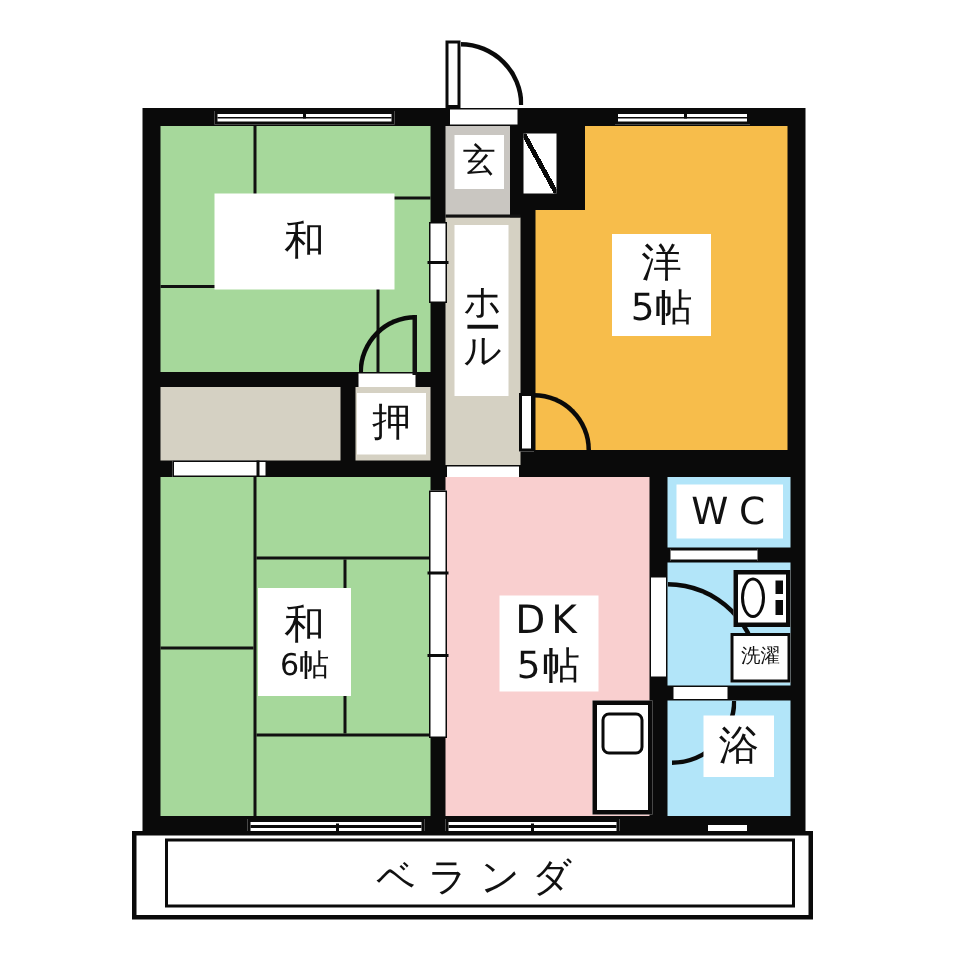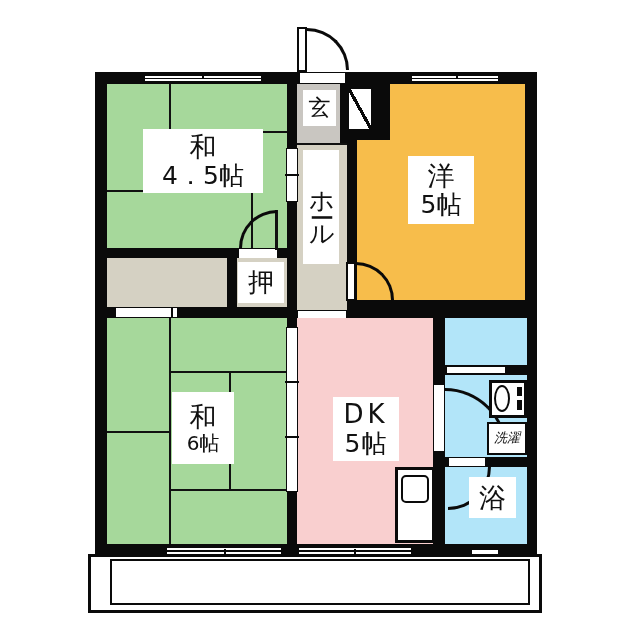--- a/index.html
+++ b/index.html
@@ -118,21 +118,20 @@
   <div class="fixture" style="left:489px;top:380px;width:38px;height:38px;"></div>
   <div class="fixture" style="left:494px;top:385px;width:16px;height:27px;border-width:2px;border-radius:50%;"></div>
   <div class="tick" style="left:517px;top:387px;width:5px;height:9px;"></div>
   <div class="tick" style="left:517px;top:400px;width:5px;height:10px;"></div>
 
   <div class="abs" style="left:88px;top:554px;width:454px;height:59px;border:3px solid #0a0a0a;box-sizing:border-box;background:#fff;"></div>
   <div class="abs" style="left:110px;top:559px;width:420px;height:46px;border:2px solid #0a0a0a;box-sizing:border-box;"></div>
 
   <div class="lbl" style="left:143px;top:129px;width:120px;height:64px;font-size:27px;">
     <span>和</span>
-    <span style="font-size:25px;">4．5帖</span>
   </div>
   <div class="lbl" style="left:303px;top:90px;width:33px;height:36px;font-size:22px;">
     <span>玄</span>
   </div>
   <div class="lbl vert" style="left:303px;top:150px;width:36px;height:114px;font-size:25px;letter-spacing:3px;">
     <span>ホール</span>
   </div>
   <div class="lbl" style="left:408px;top:156px;width:66px;height:68px;font-size:27px;">
     <span>洋</span>
     <span style="font-size:25px;">5帖</span>
@@ -141,20 +140,26 @@
     <span>押</span>
   </div>
   <div class="lbl" style="left:172px;top:392px;width:62px;height:72px;font-size:27px;">
     <span>和</span>
     <span style="font-size:20px;">6帖</span>
   </div>
   <div class="lbl" style="left:333px;top:397px;width:66px;height:64px;font-size:26px;letter-spacing:4px;">
     <span>DK</span>
     <span style="font-size:25px;letter-spacing:1px;">5帖</span>
   </div>
-  <div class="lbl" style="left:487px;top:422px;width:40px;height:33px;font-size:13px;border:2.5px solid #0a0a0a;box-sizing:border-box;font-style:italic;">
+  <div class="lbl" style="left:451px;top:323px;width:66px;height:36px;font-size:25px;letter-spacing:7px;padding-left:5px;">
+    <span>WC</span>
+  </div>
+  <div class="lbl" style="left:487px;top:422px;width:40px;height:33px;font-size:13px;border:2.5px solid #0a0a0a;box-sizing:border-box;">
     <span>洗濯</span>
   </div>
   <div class="lbl" style="left:469px;top:477px;width:47px;height:41px;font-size:27px;">
     <span>浴</span>
   </div>
+  <div class="lbl" style="left:240px;top:568px;width:160px;height:36px;font-size:26px;letter-spacing:8px;background:transparent;">
+    <span>ベランダ</span>
+  </div>
 
 </div>
 
 </body></html>

